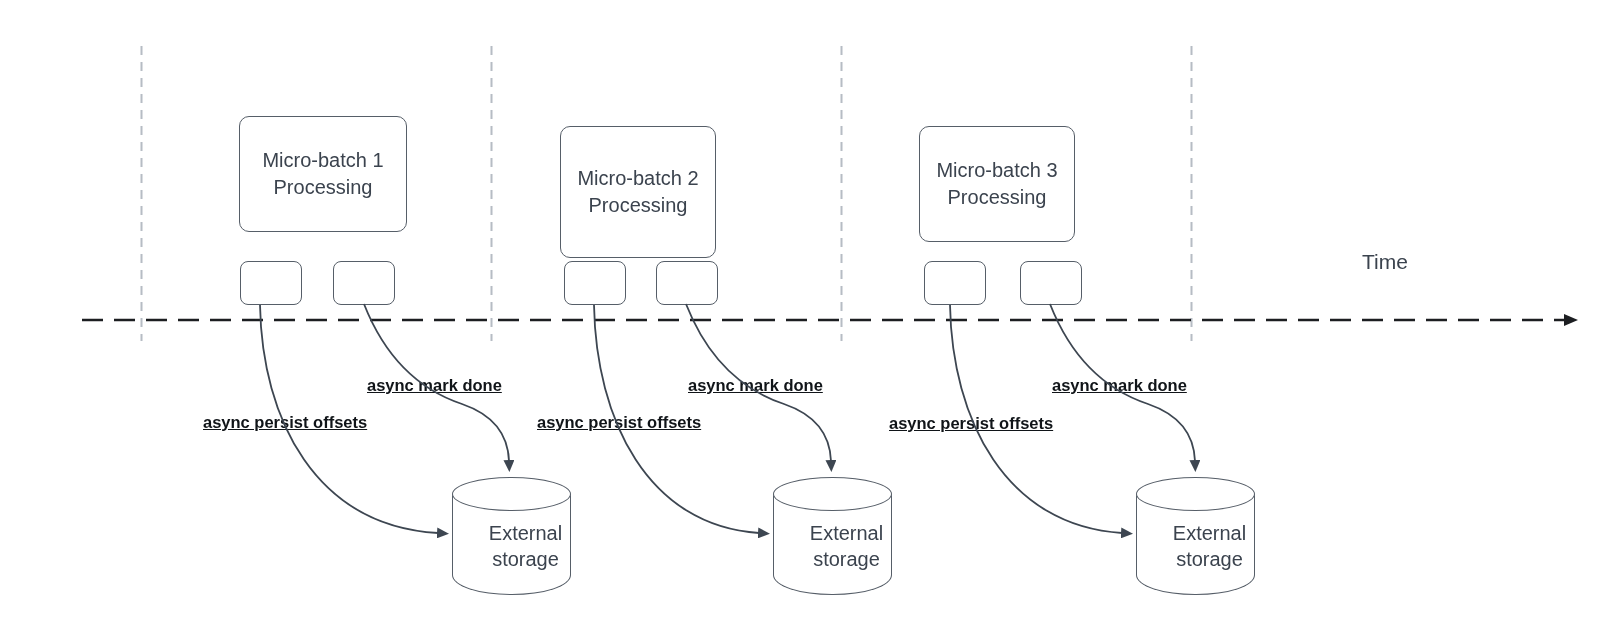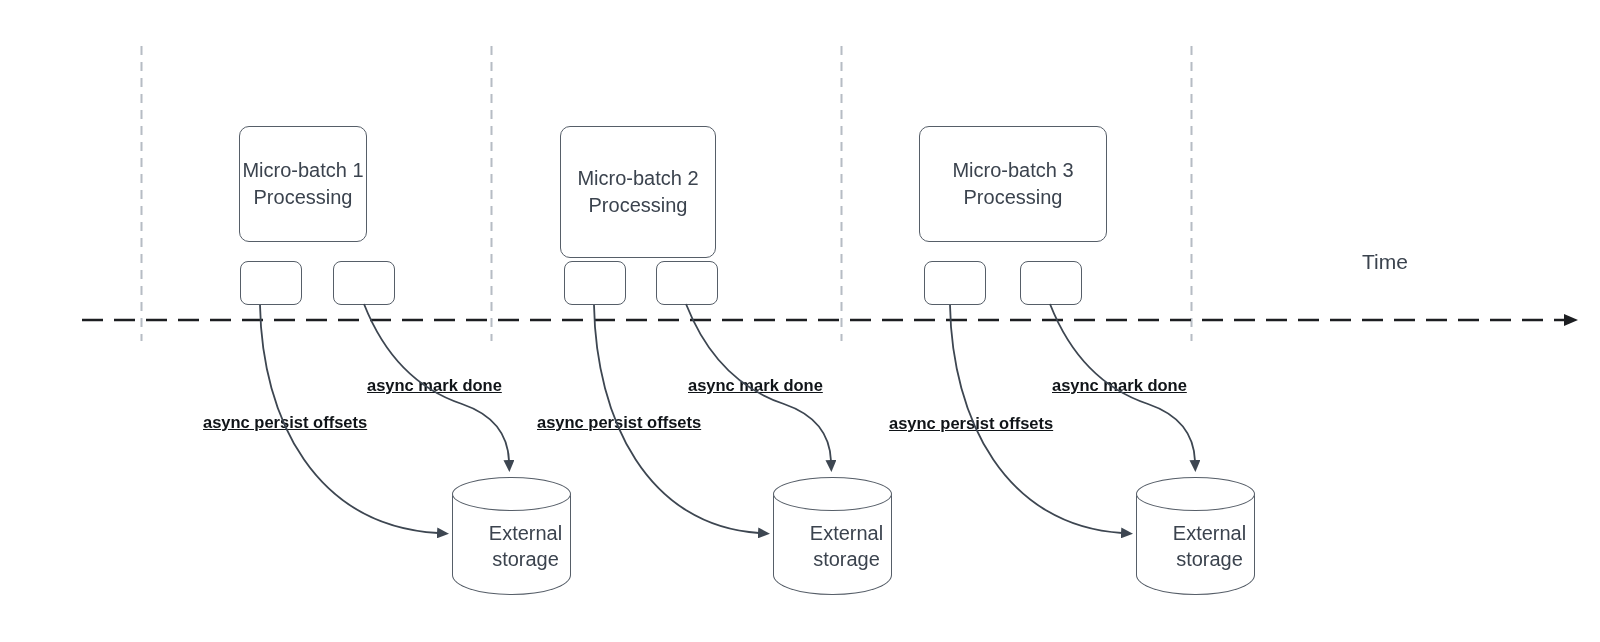--- a/index.html
+++ b/index.html
@@ -146,21 +146,21 @@
     <path class="curve" d="M 364 304 C 390 370, 432 394, 462 404 C 494 415, 508 434, 509 461" marker-end="url(#curveArrow)"></path>
 
     <path class="curve" d="M 594 305 C 596 420, 648 526, 759 533" marker-end="url(#curveArrow)"></path>
     <path class="curve" d="M 686 304 C 712 370, 754 394, 784 404 C 816 415, 830 434, 831 461" marker-end="url(#curveArrow)"></path>
 
     <path class="curve" d="M 950 305 C 952 420, 1006 526, 1122 533" marker-end="url(#curveArrow)"></path>
     <path class="curve" d="M 1050 304 C 1076 370, 1118 394, 1148 404 C 1180 415, 1194 434, 1195 461" marker-end="url(#curveArrow)"></path>
   </svg>
 
   <div>
-    <div class="box big" style="left:239px;top:126px;width:128px;height:116px">
+    <div class="box big" style="left:239px;top:116px;width:168px;height:116px">
       <span>Micro-batch 1</span>
       <span>Processing</span>
     </div>
     <div class="box small" style="left:240px;top:261px;width:62px;height:44px"></div>
     <div class="box small" style="left:333px;top:261px;width:62px;height:44px"></div>
     <div class="edge-label" style="left:203px;top:413px">async persist offsets</div>
     <div class="edge-label" style="left:367px;top:376px">async mark done</div>
     <div class="cylinder" style="left:452px;top:477px">
       <div class="cyl-body"></div>
       <div class="cyl-top"></div>
@@ -184,21 +184,21 @@
       <div class="cyl-body"></div>
       <div class="cyl-top"></div>
       <div class="cyl-label">
         <span>External</span>
         <span>storage</span>
       </div>
     </div>
   </div>
 
   <div>
-    <div class="box big" style="left:919px;top:126px;width:188px;height:116px">
+    <div class="box big" style="left:919px;top:126px;width:156px;height:116px">
       <span>Micro-batch 3</span>
       <span>Processing</span>
     </div>
     <div class="box small" style="left:924px;top:261px;width:62px;height:44px"></div>
     <div class="box small" style="left:1020px;top:261px;width:62px;height:44px"></div>
     <div class="edge-label" style="left:889px;top:414px">async persist offsets</div>
     <div class="edge-label" style="left:1052px;top:376px">async mark done</div>
     <div class="cylinder" style="left:1136px;top:477px">
       <div class="cyl-body"></div>
       <div class="cyl-top"></div>

